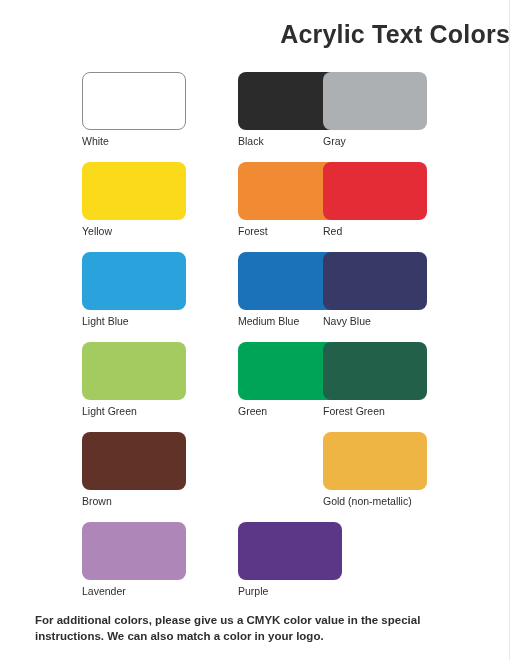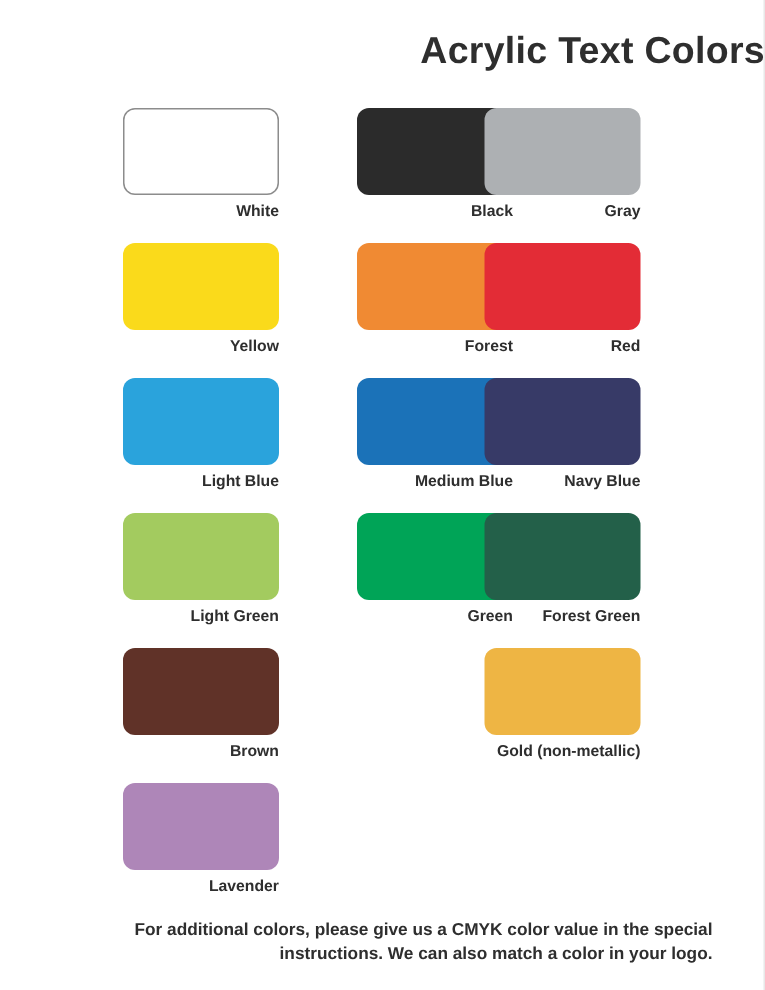--- a/index.html
+++ b/index.html
@@ -67,33 +67,33 @@
     box-sizing: border-box;
   }
 
   .swatch-chip.outlined {
     border: 1px solid #8c8c8c;
   }
 
   .swatch-label {
     margin-top: 5px;
     width: 104px;
-    text-align: right;
+    text-align: left;
     font-size: 10.5px;
-    font-weight: bold;
+    font-weight: normal;
     color: #2e2e2e;
     white-space: nowrap;
   }
 
   .footer-note {
     position: absolute;
     left: 35px;
     top: 612px;
     width: 440px;
-    text-align: right;
+    text-align: left;
     font-size: 11.5px;
     font-weight: bold;
     color: #2e2e2e;
     line-height: 16px;
   }
 </style>
 </head>
 <body>
 
 <div class="page">
@@ -165,18 +165,22 @@
         <div class="swatch-cell col-2">
           <div class="swatch-chip" style="background-color: rgb(238, 181, 68);"></div>
           <div class="swatch-label">Gold (non-metallic)</div>
         </div>
       </div>
       <div class="swatch-row">
         <div class="swatch-cell col-0">
           <div class="swatch-chip" style="background-color: rgb(174, 134, 184);"></div>
           <div class="swatch-label">Lavender</div>
         </div>
+        <div class="swatch-cell col-1">
+          <div class="swatch-chip" style="background-color: rgb(92, 55, 135);"></div>
+          <div class="swatch-label">Purple</div>
+        </div>
       </div>
     </div>
 
   <div class="footer-note">For additional colors, please give us a CMYK color value in the special instructions. We can also match a color in your logo.</div>
 
 </div>
 
 </body></html>

